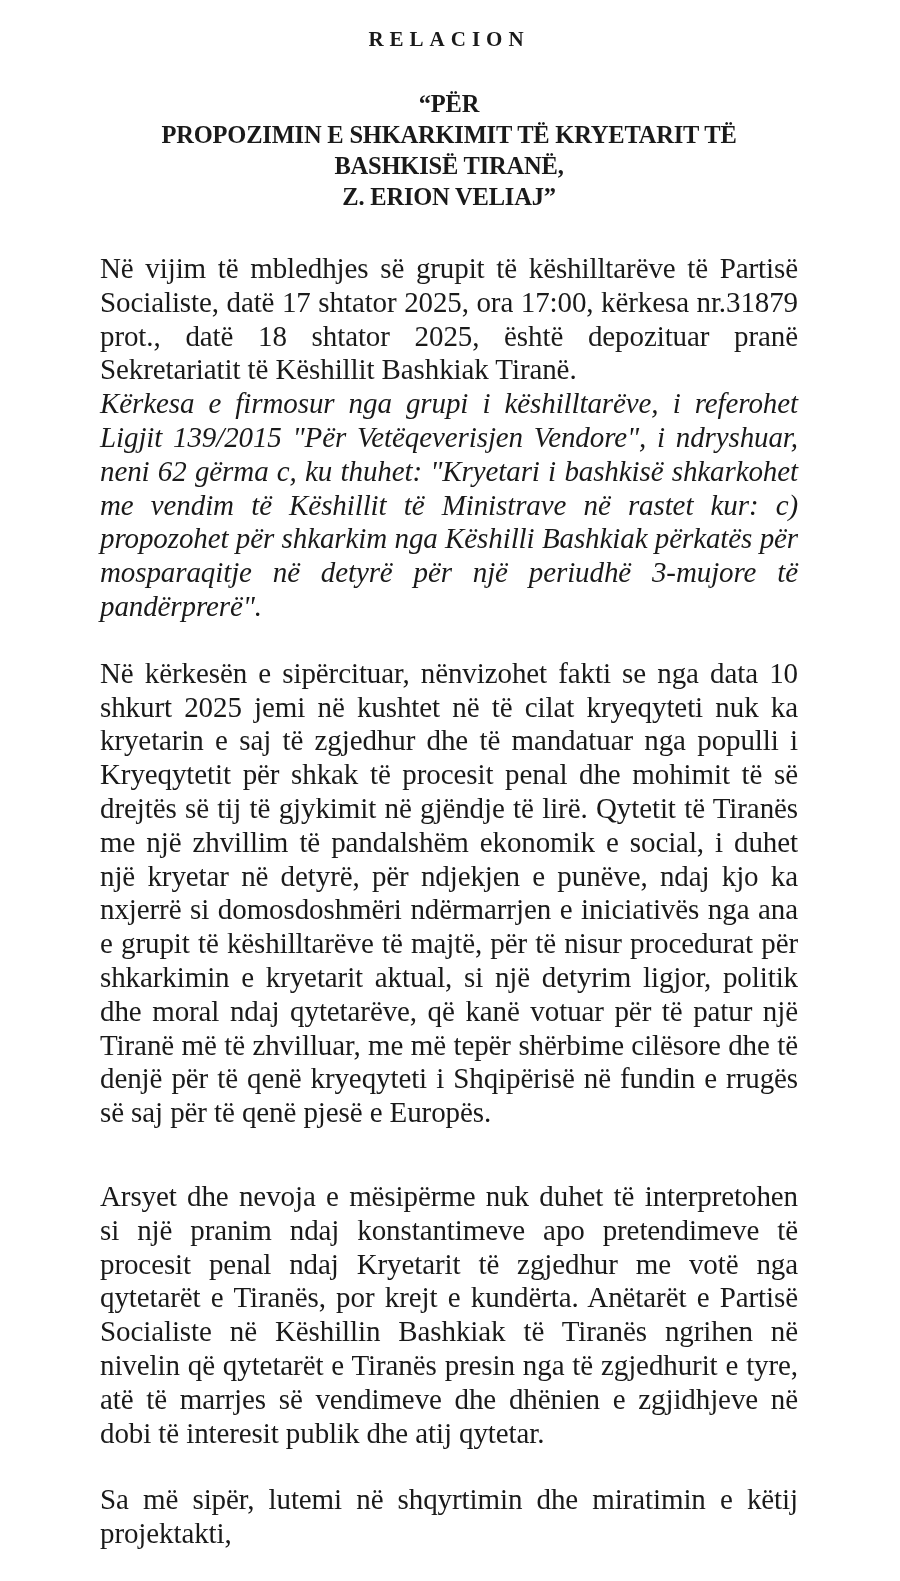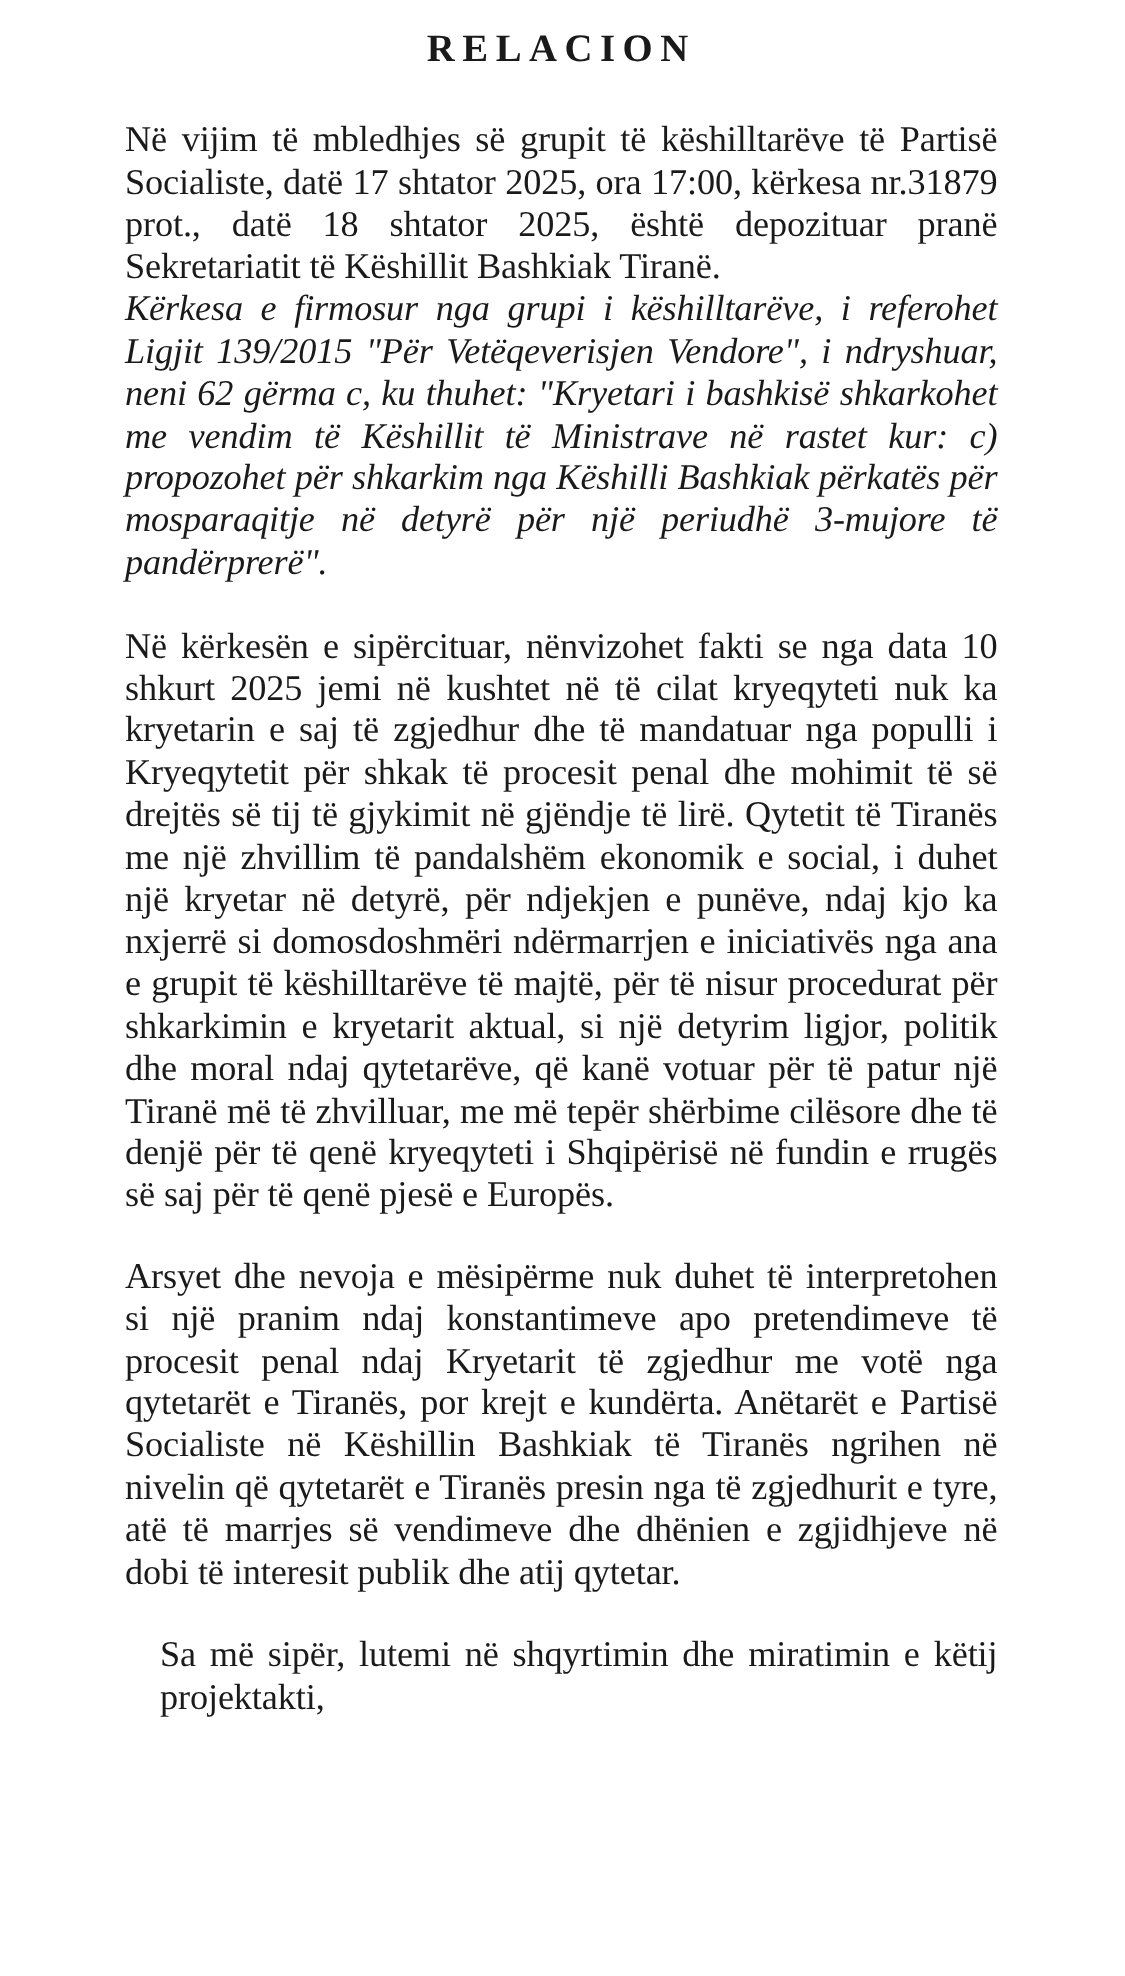--- a/index.html
+++ b/index.html
@@ -17,21 +17,21 @@
     }
     .page {
       position: absolute;
       left: 100px;
       top: 22px;
       width: 698px;
     }
     .doc-title {
       text-align: center;
       font-weight: bold;
-      font-size: 31px;
+      font-size: 21px;
       letter-spacing: 6px;
       margin: 0;
       line-height: 34px;
       height: 34px;
     }
     .subject {
       text-align: center;
       font-weight: bold;
       font-size: 24.5px;
       line-height: 31px;
@@ -43,28 +43,34 @@
       font-size: 29px;
       line-height: 33.8px;
       text-align: justify;
       text-align-last: left;
       margin: 0;
       letter-spacing: -0.1px;
     }
     .p1 { margin-top: 40px; }
     .p2 { font-style: italic; }
     .p3 { margin-top: 33px; }
-    .p4 { margin-top: 31px; }
-    .p5 { margin-top: 33px; margin-left: 28px; }
+    .p4 { margin-top: 50px; }
+    .p5 { margin-top: 33px; }
   </style>
 </head>
 <body>
 
 <div class="page">
   <h1 class="doc-title">RELACION</h1>
 
+  <div class="subject">
+    <div>“PËR</div>
+    <div>PROPOZIMIN E SHKARKIMIT TË KRYETARIT TË</div>
+    <div>BASHKISË TIRANË,</div>
+    <div>Z. ERION VELIAJ”</div>
+  </div>
 
   <p class="para p1">Në vijim të mbledhjes së grupit të këshilltarëve të Partisë Socialiste, datë 17 shtator 2025, ora 17:00, kërkesa nr.31879 prot., datë 18 shtator 2025, është depozituar pranë Sekretariatit të Këshillit Bashkiak Tiranë.</p>
   <p class="para p2">Kërkesa e firmosur nga grupi i këshilltarëve, i referohet Ligjit 139/2015 "Për Vetëqeverisjen Vendore", i ndryshuar, neni 62 gërma c, ku thuhet: "Kryetari i bashkisë shkarkohet me vendim të Këshillit të Ministrave në rastet kur: c) propozohet për shkarkim nga Këshilli Bashkiak përkatës për mosparaqitje në detyrë për një periudhë 3-mujore të pandërprerë".</p>
   <p class="para p3">Në kërkesën e sipërcituar, nënvizohet fakti se nga data 10 shkurt 2025 jemi në kushtet në të cilat kryeqyteti nuk ka kryetarin e saj të zgjedhur dhe të mandatuar nga populli i Kryeqytetit për shkak të procesit penal dhe mohimit të së drejtës së tij të gjykimit në gjëndje të lirë. Qytetit të Tiranës me një zhvillim të pandalshëm ekonomik e social, i duhet një kryetar në detyrë, për ndjekjen e punëve, ndaj kjo ka nxjerrë si domosdoshmëri ndërmarrjen e iniciativës nga ana e grupit të këshilltarëve të majtë, për të nisur procedurat për shkarkimin e kryetarit aktual, si një detyrim ligjor, politik dhe moral ndaj qytetarëve, që kanë votuar për të patur një Tiranë më të zhvilluar, me më tepër shërbime cilësore dhe të denjë për të qenë kryeqyteti i Shqipërisë në fundin e rrugës së saj për të qenë pjesë e Europës.</p>
   <p class="para p4">Arsyet dhe nevoja e mësipërme nuk duhet të interpretohen si një pranim ndaj konstantimeve apo pretendimeve të procesit penal ndaj Kryetarit të zgjedhur me votë nga qytetarët e Tiranës, por krejt e kundërta. Anëtarët e Partisë Socialiste në Këshillin Bashkiak të Tiranës ngrihen në nivelin që qytetarët e Tiranës presin nga të zgjedhurit e tyre, atë të marrjes së vendimeve dhe dhënien e zgjidhjeve në dobi të interesit publik dhe atij qytetar.</p>
   <p class="para p5">Sa më sipër, lutemi në shqyrtimin dhe miratimin e këtij projektakti,</p>
 </div>
 
 </body></html>

